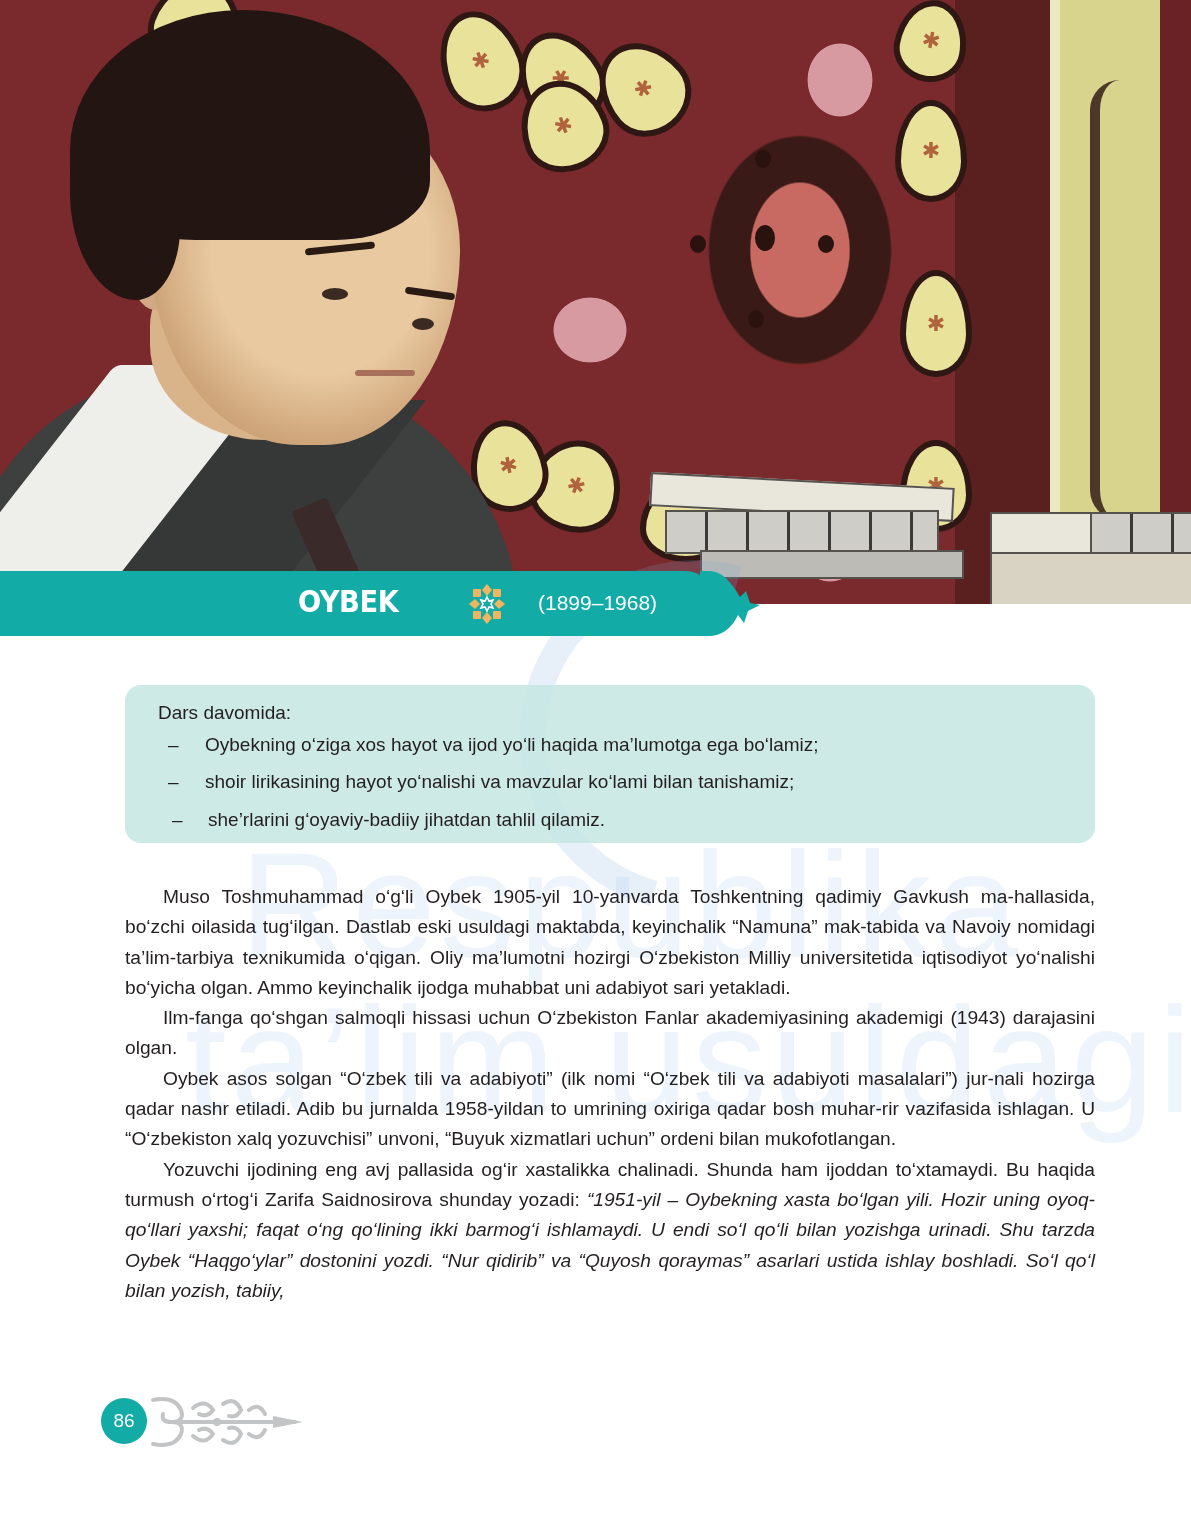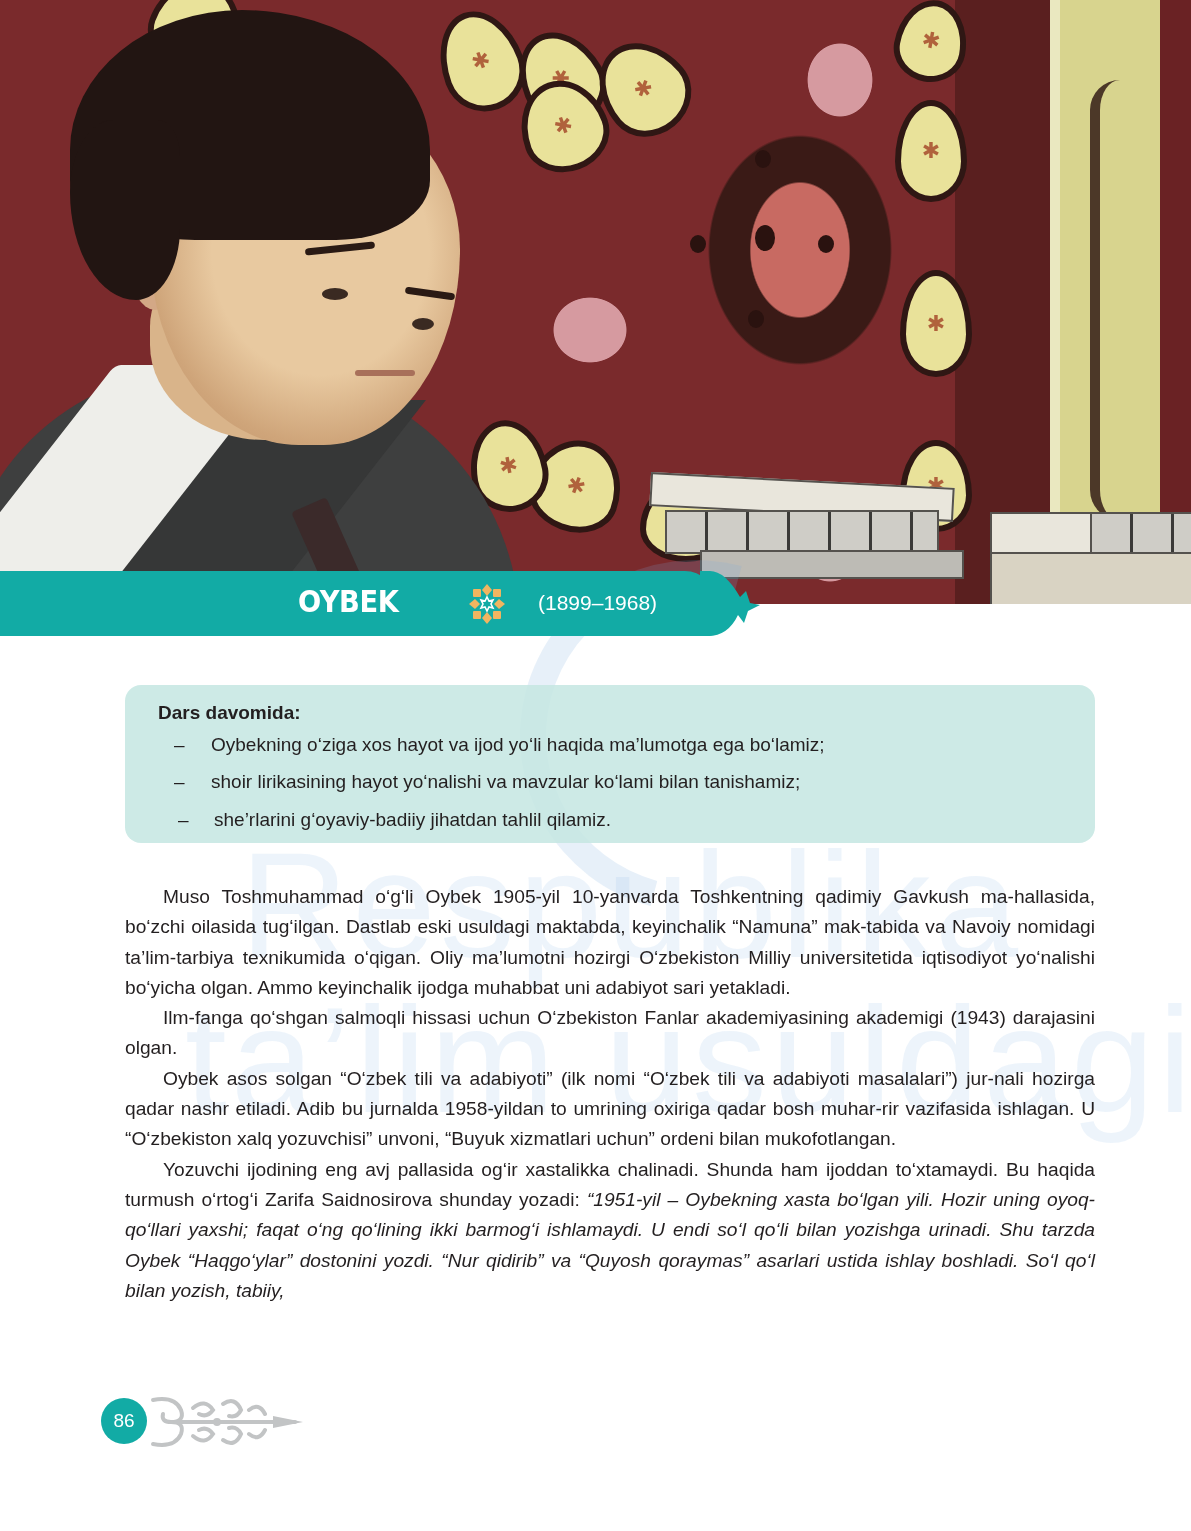--- a/index.html
+++ b/index.html
@@ -88,22 +88,22 @@
   }
   .wm-text {
     position:absolute; color: rgba(150,190,230,0.17); font-size: 150px; font-weight: normal;
     letter-spacing: 4px; white-space: nowrap; line-height: 1;
   }
   
   .goals {
     position: absolute; left: 125px; top: 685px; width: 970px; height: 158px;
     background: rgba(196,230,226,0.85); border-radius: 16px;
   }
-  .goals-title { position:absolute; left:158px; top:702px; font-size:19px; font-weight:bold; color:#231f20; }
-  .goal { position:absolute; left:174px; font-size:19px; color:#231f20; white-space:nowrap; }
+  .goals-title { position:absolute; left:158px; top:702px; font-size:19px; font-weight:normal; color:#231f20; }
+  .goal { position:absolute; left:168px; font-size:19px; color:#231f20; white-space:nowrap; }
   .goal .dash { display:inline-block; width:37px; }
   
   .body-text {
     position: absolute; left: 125px; top: 882px; width: 970px;
     font-size: 19.2px; line-height: 30.3px; color: #231f20; text-align: justify;
   }
   .body-text p { margin: 0; text-indent: 38px; }
   .body-text em { font-style: italic; }
   
   .page-num {

